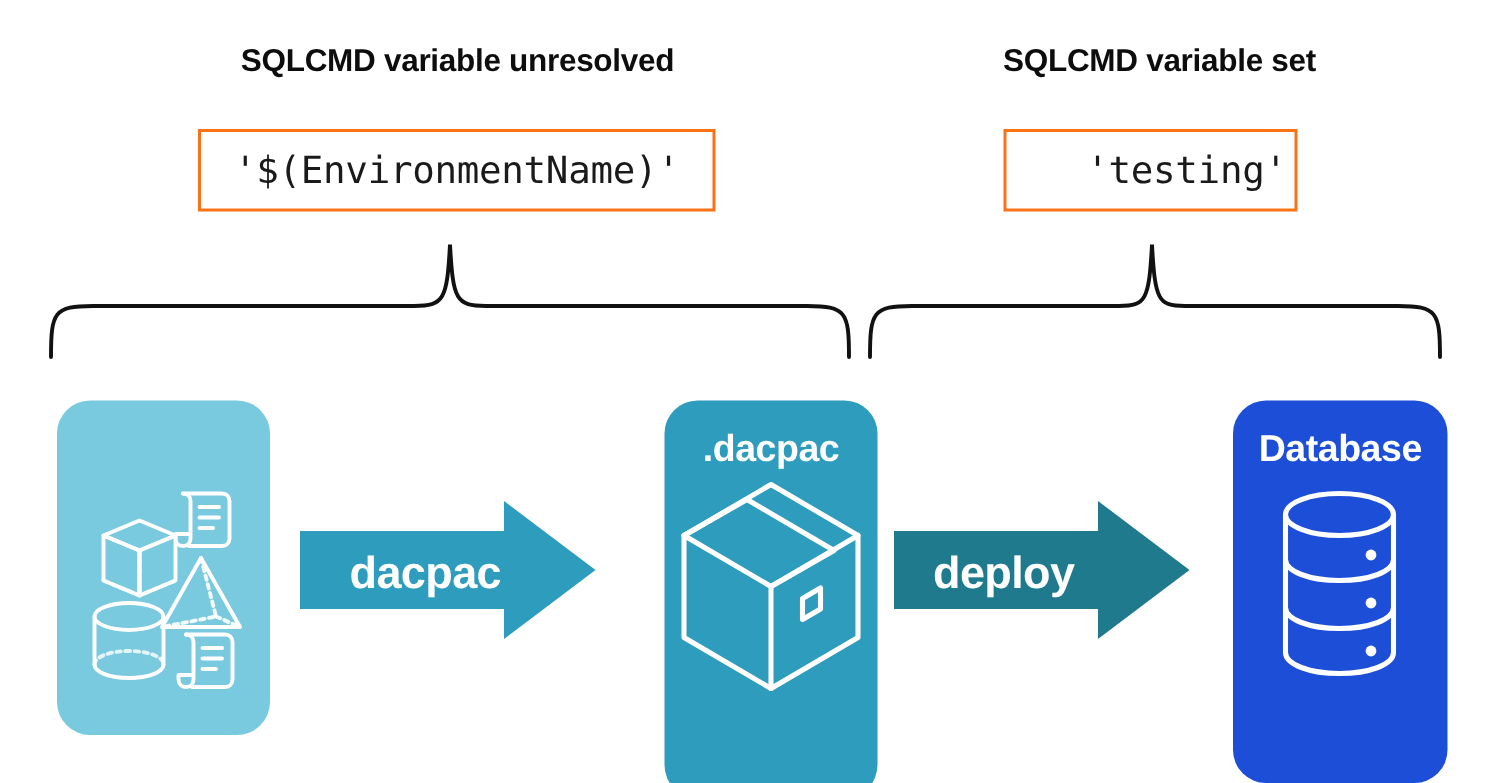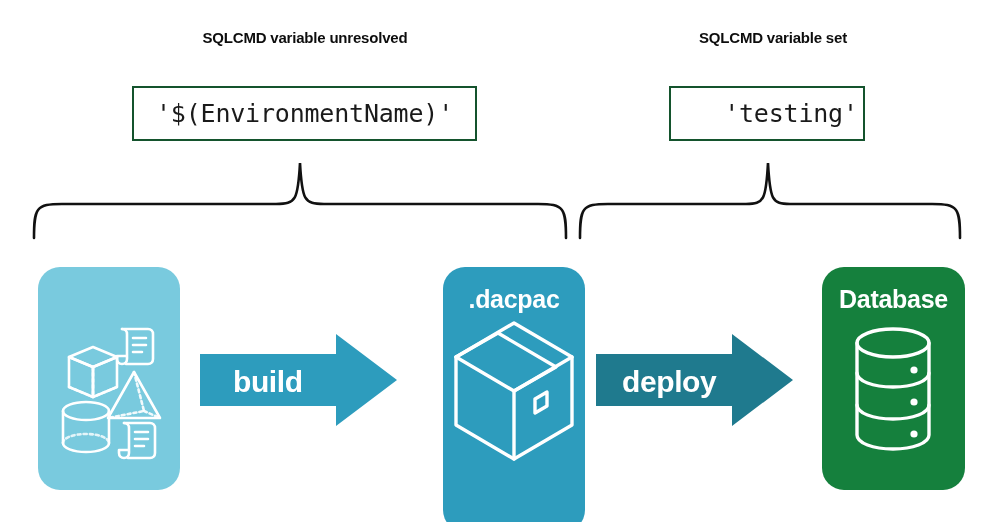--- a/index.html
+++ b/index.html
@@ -17,34 +17,34 @@
     height: 522px;
     background: #ffffff;
     overflow: hidden;
   }
 
   
   .section-title {
     position: absolute;
     font-family: "Liberation Sans", sans-serif;
     font-weight: bold;
-    font-size: 15px;
+    font-size: 21px;
     letter-spacing: -0.2px;
     color: #0d0d0d;
     text-align: center;
     white-space: nowrap;
   }
   #title-left  { left: 40px;  top: 29px; width: 530px; }
   #title-right { left: 582px; top: 29px; width: 382px; }
 
   
   .code-box {
     position: absolute;
     box-sizing: border-box;
-    border: 2px solid #14532d;
+    border: 2px solid #f97316;
     background: #ffffff;
     display: flex;
     align-items: center;
     justify-content: center;
     font-family: "DejaVu Sans Mono", monospace;
     font-size: 25px;
     color: #1a1a1a;
     letter-spacing: -0.2px;
     white-space: nowrap;
   }
@@ -79,22 +79,22 @@
   #card-sqlproj {
     left: 38px;  top: 267px; width: 142px; height: 223px;
     background: #79CADE;
   }
   #card-dacpac {
     left: 427px; top: 267px; width: 142px; height: 265px;
     background: #2D9CBD;
     margin-left: 16px;
   }
   #card-database {
-    left: 822px; top: 267px; width: 143px; height: 223px;
-    background: #15803d;
+    left: 822px; top: 267px; width: 143px; height: 255px;
+    background: #1d4ed8;
   }
   .card-label { top: 18px; }
   .card-art {
     position: absolute;
     left: 0; top: 48px;
     width: 100%;
   }
 
   
   .arrow-wrap { position: absolute; }
@@ -223,21 +223,21 @@
         <circle cx="92" cy="87" r="3.6"></circle>
         <circle cx="92" cy="119" r="3.6"></circle>
       </g>
     </svg>
   </div>
 
   <div class="arrow-wrap" id="arrow-build">
     <svg width="198" height="96" viewBox="0 0 198 96">
       <path d="M0 22 L136 22 L136 2 L197 48 L136 94 L136 74 L0 74 Z" fill="#2D9CBD"></path>
     </svg>
-    <div class="arrow-label">build</div>
+    <div class="arrow-label">dacpac</div>
   </div>
 
   <div class="arrow-wrap" id="arrow-deploy">
     <svg width="198" height="96" viewBox="0 0 198 96">
       <path d="M0 22 L136 22 L136 2 L197 48 L136 94 L136 74 L0 74 Z" fill="#1F7A8E"></path>
     </svg>
     <div class="arrow-label">deploy</div>
   </div>
 
 </div>

